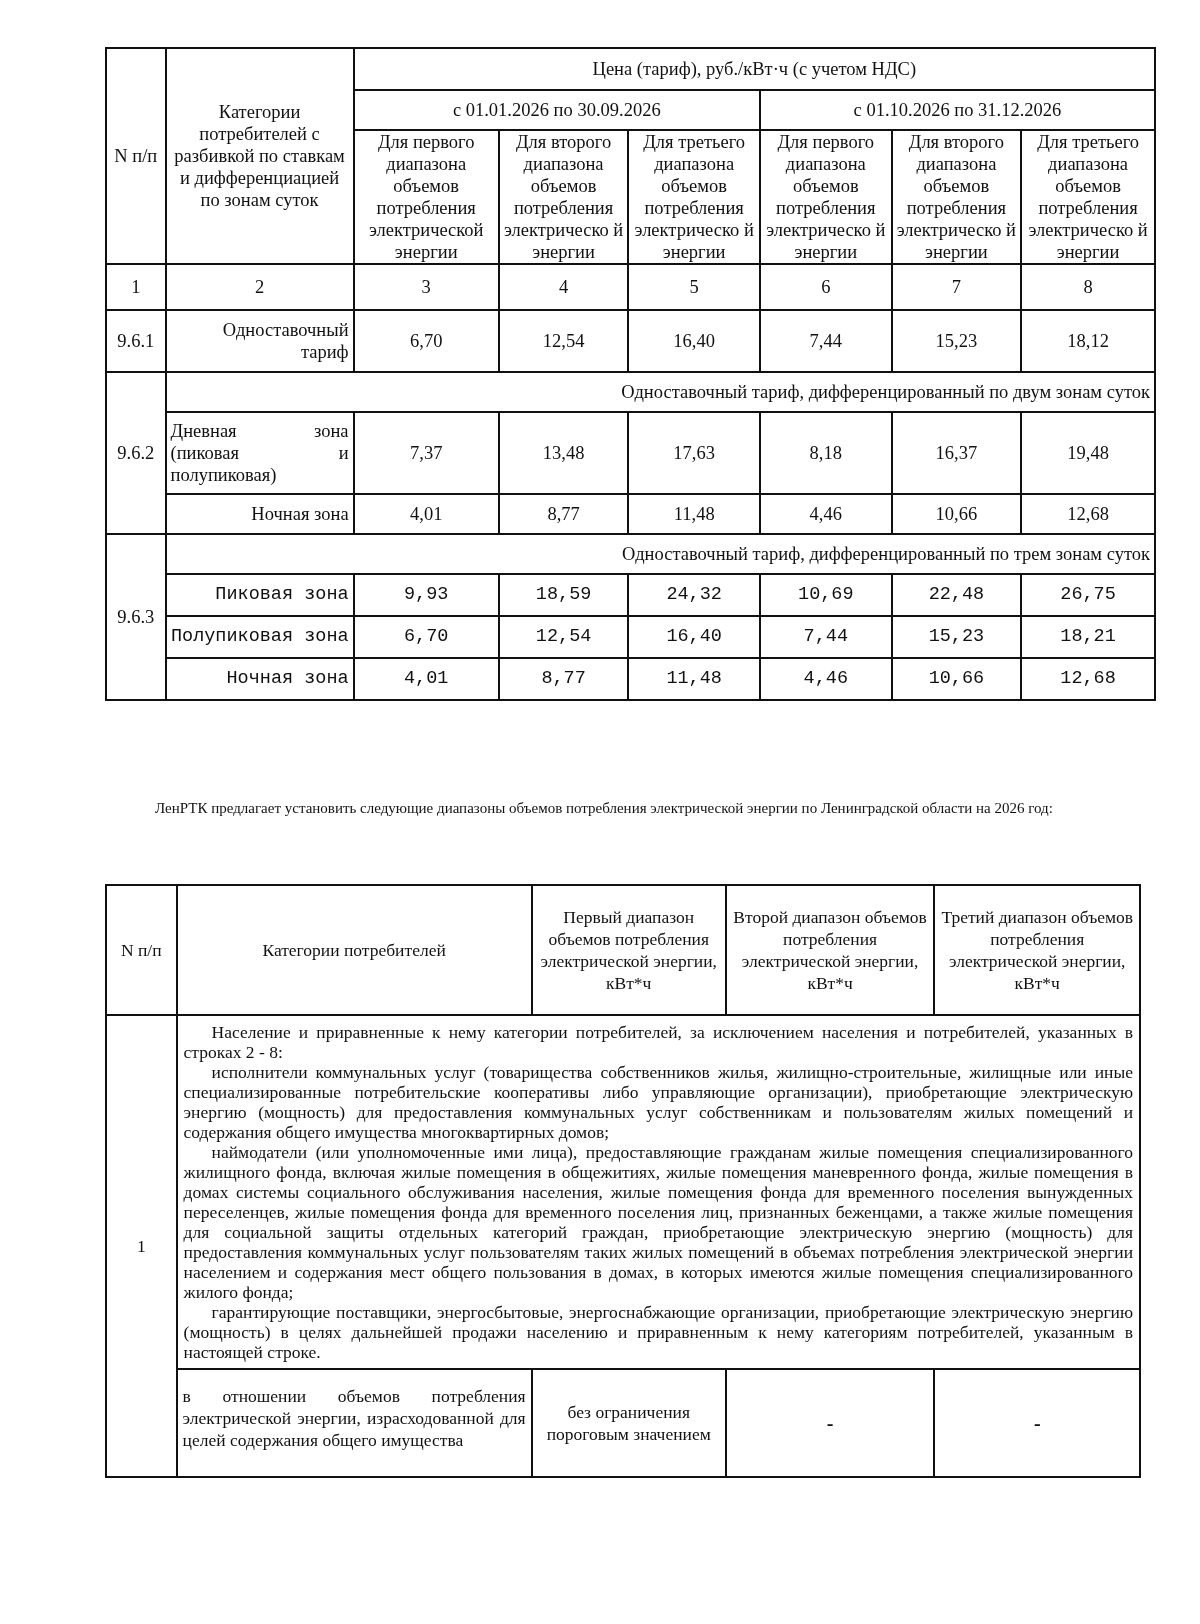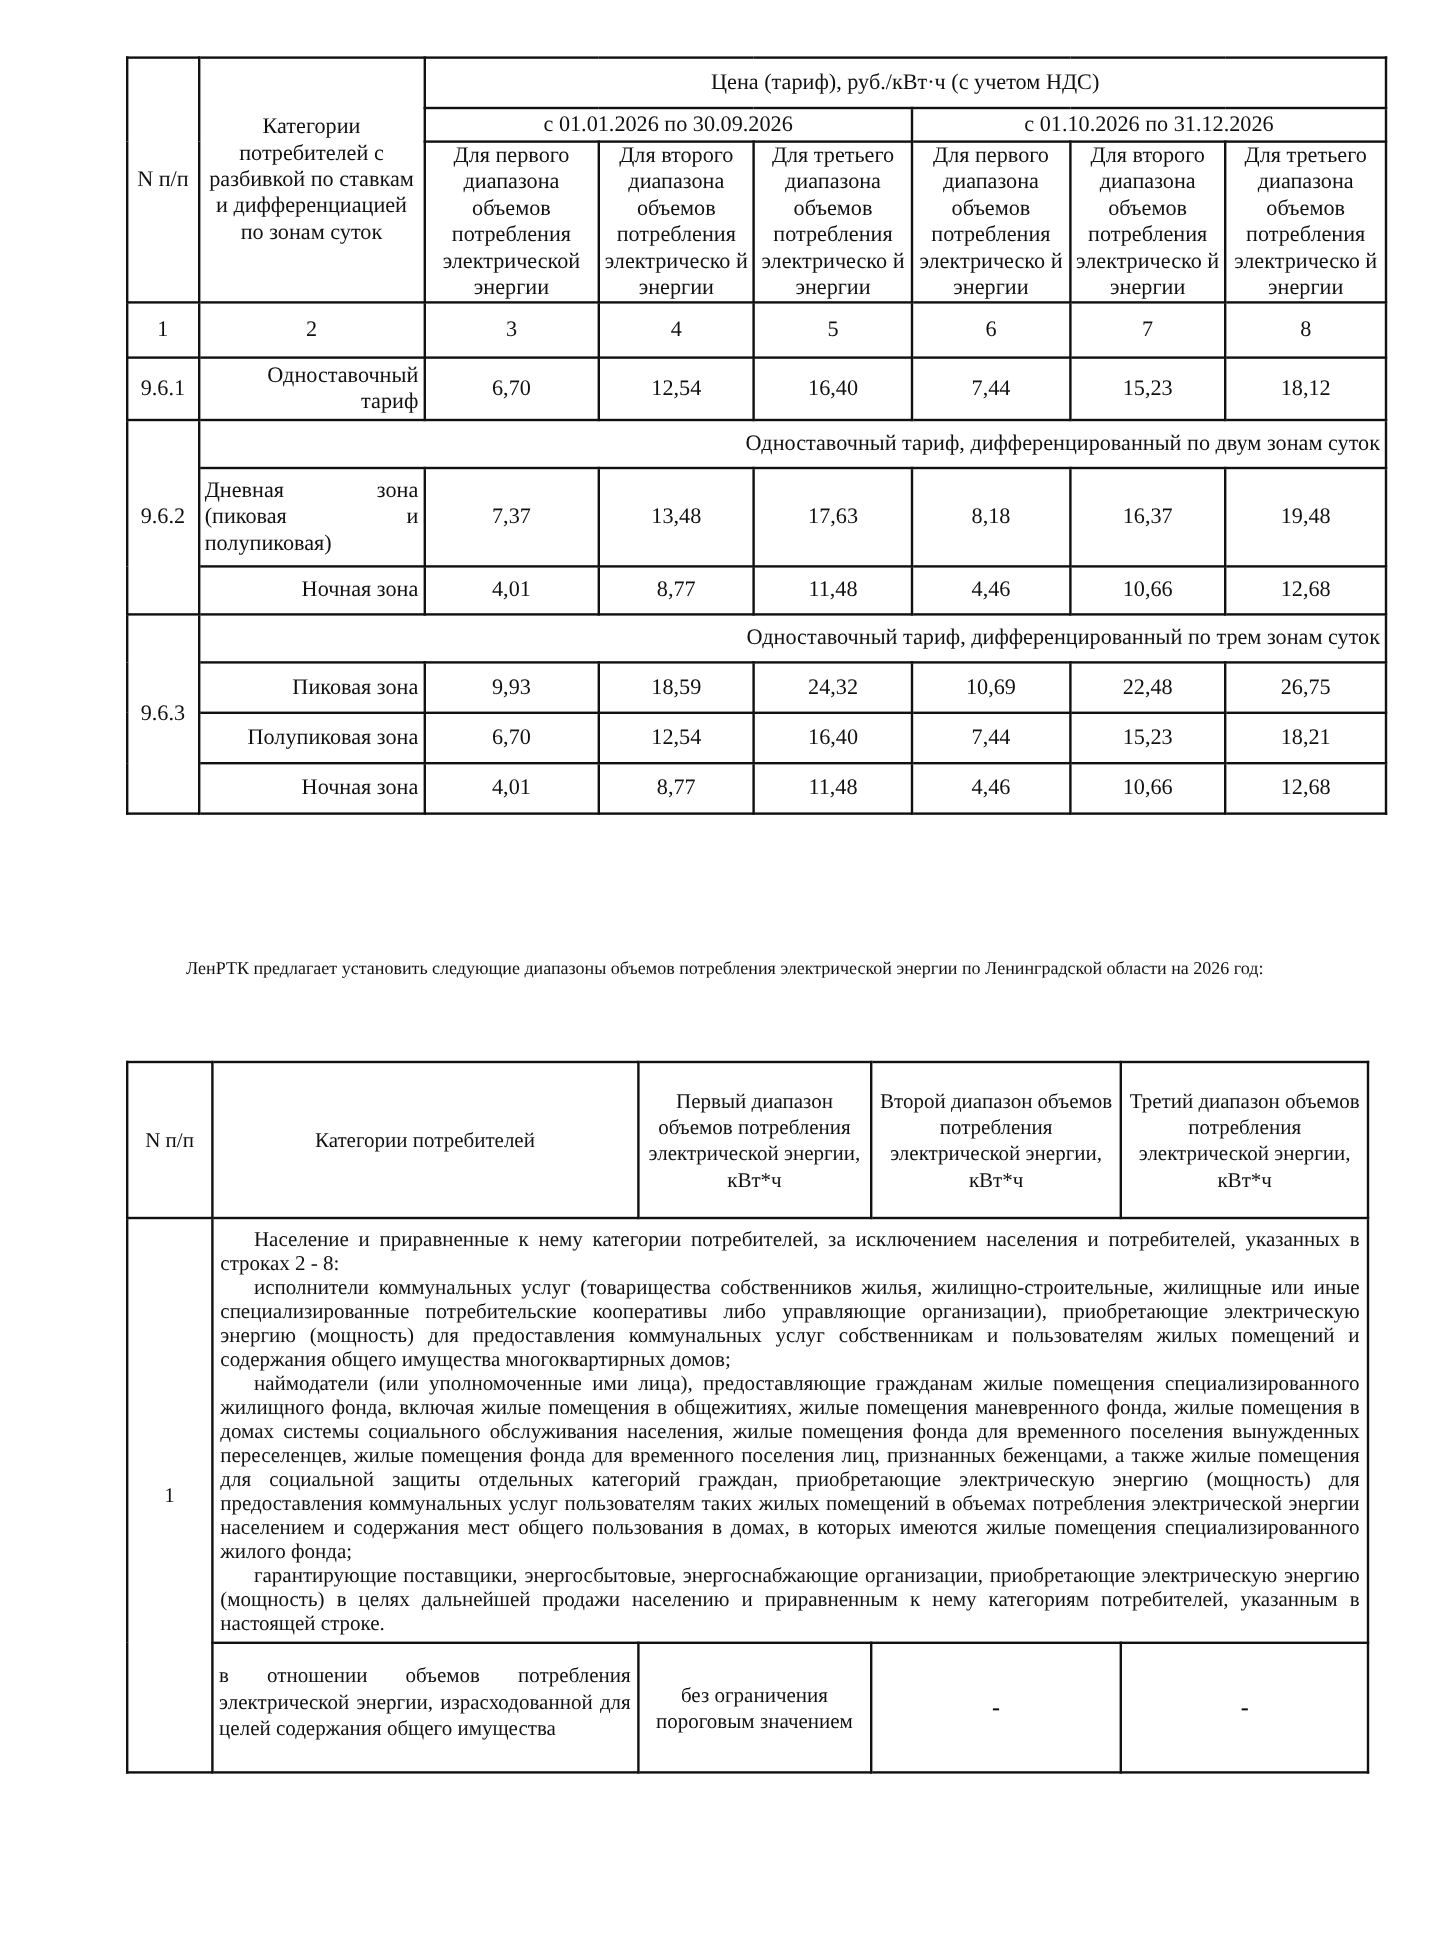--- a/index.html
+++ b/index.html
@@ -7,28 +7,28 @@
     width: 1200px; height: 1624px; position: relative; overflow: hidden;
     font-family: "Liberation Serif", "DejaVu Serif", serif; color: #111;
   }
   table { border-collapse: collapse; position: absolute; table-layout: fixed; }
   td, th { border: 2px solid #111; font-weight: normal; padding: 0 4px; }
   .c { text-align: center; }
 
   
   #tariff { left: 105px; top: 47px; width: 1051px; font-size: 18.5px; line-height: 22px; }
   #tariff .h-top { height: 42px; }
-  #tariff .h-per { height: 28px; }
+  #tariff .h-per { height: 40px; }
   #tariff .h-col { height: 123px; }
   #tariff .h-idx { height: 46px; }
-  #tariff .r-961 { height: 52px; }
+  #tariff .r-961 { height: 62px; }
   #tariff .r-sub { height: 40px; }
   #tariff .r-day { height: 82px; }
   #tariff .r-z { height: 40px; }
-  #tariff .r-z3 { height: 42px; }
+  #tariff .r-z3 { height: 42px; font-family: Liberation Mono, monospace; }
   #tariff td.lbl { text-align: right; }
   #tariff td.just { text-align: justify; text-align-last: justify; }
 
   
   #intro {
     position: absolute; left: 105px; top: 795px; width: 1051px;
     font-size: 15px; line-height: 27px; text-align: justify; margin: 0;
     text-indent: 50px;
   }
 

